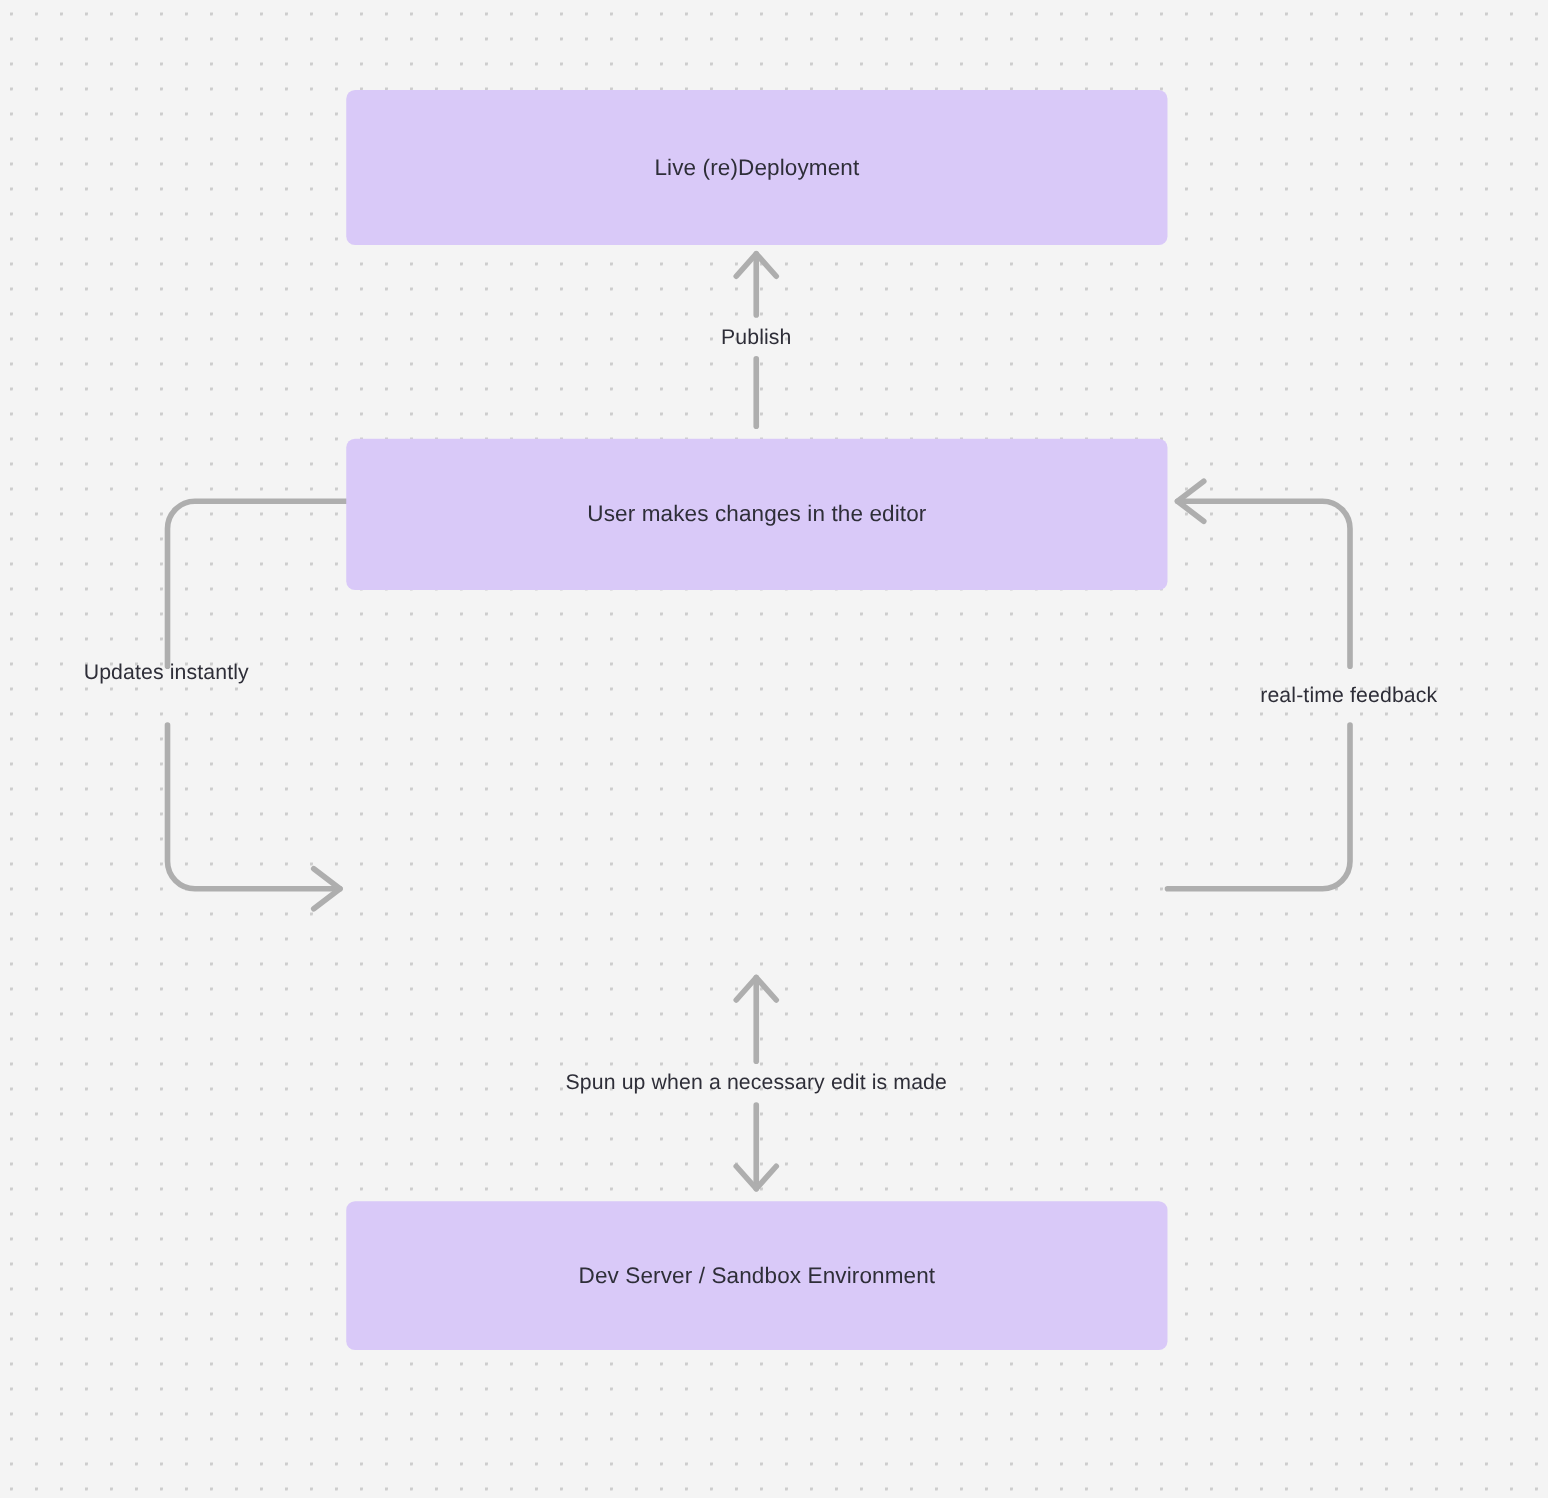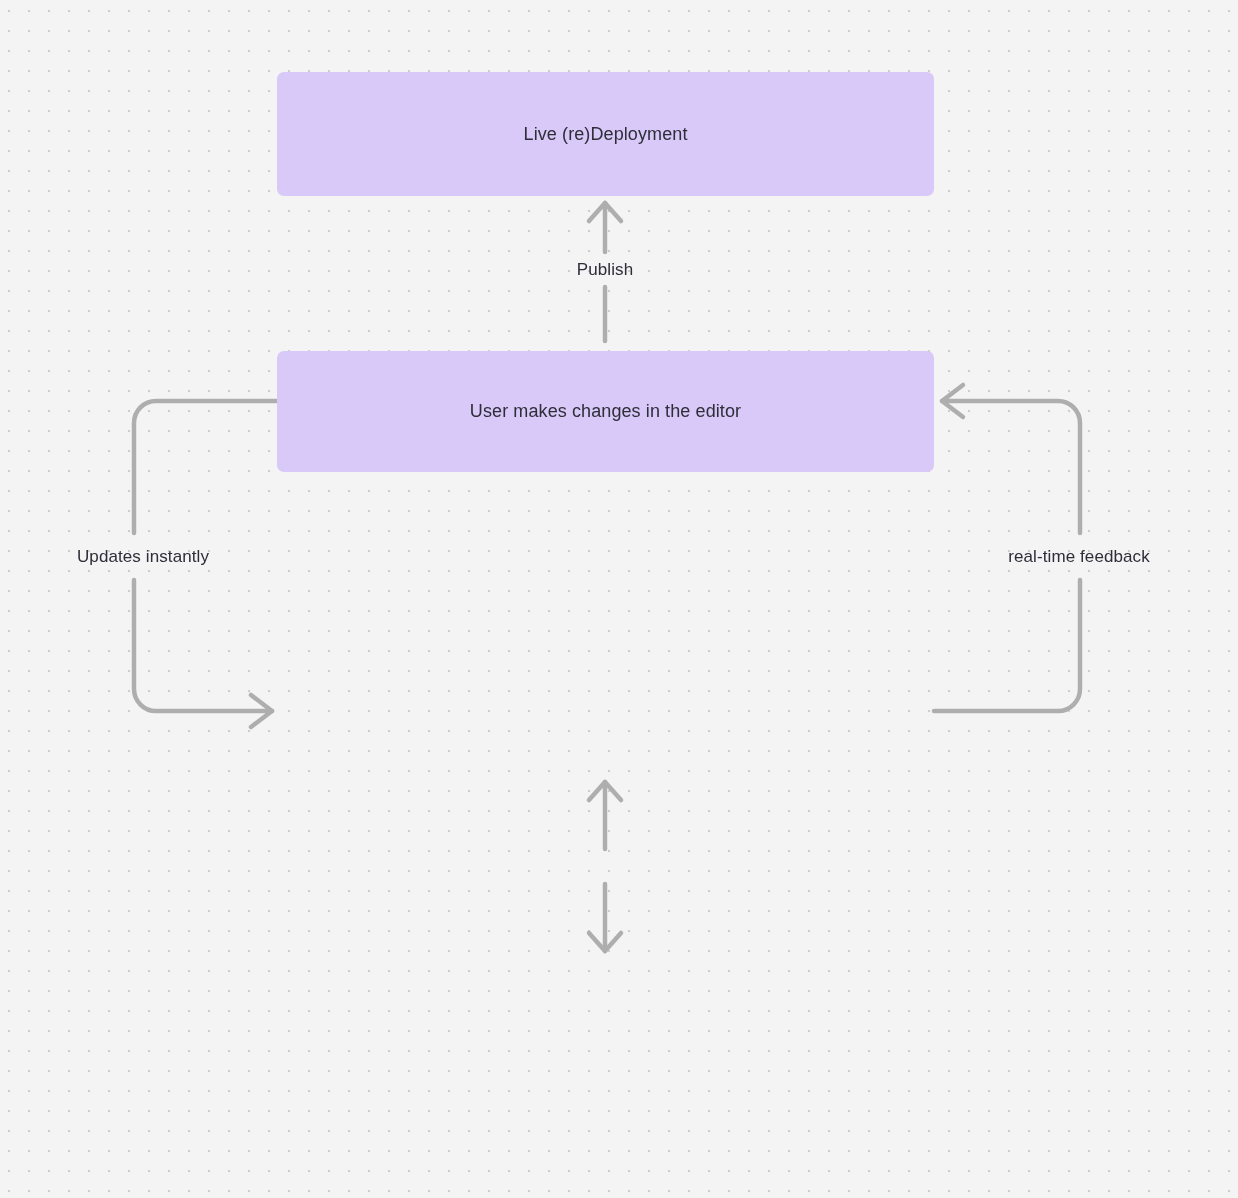--- a/index.html
+++ b/index.html
@@ -111,21 +111,25 @@
 
   <div class="node" style="left:277px; top:72px; width:657px; height:124px;">
     <span class="node-label">Live (re)Deployment</span>
   </div>
 
   <div class="node" style="left:277px; top:351px; width:657px; height:121px;">
     <span class="node-label">User makes changes in the editor</span>
   </div>
 
 
+  <div class="node" style="left:277px; top:961px; width:657px; height:119px;">
+    <span class="node-label">Dev Server / Sandbox Environment</span>
+  </div>
 
   <div class="edge-label" style="left:605px; top:270px;">Publish</div>
 
-  <div class="edge-label" style="left:133px; top:557px;margin-left:10px;">Updates instantly</div>
+  <div class="edge-label" style="left:133px; top:538px;">Updates instantly</div>
 
   <div class="edge-label" style="left:1079px; top:557px;">real-time feedback</div>
 
+  <div class="edge-label" style="left:605px; top:866px;">Spun up when a necessary edit is made</div>
 
 </div>
 
 </body></html>

